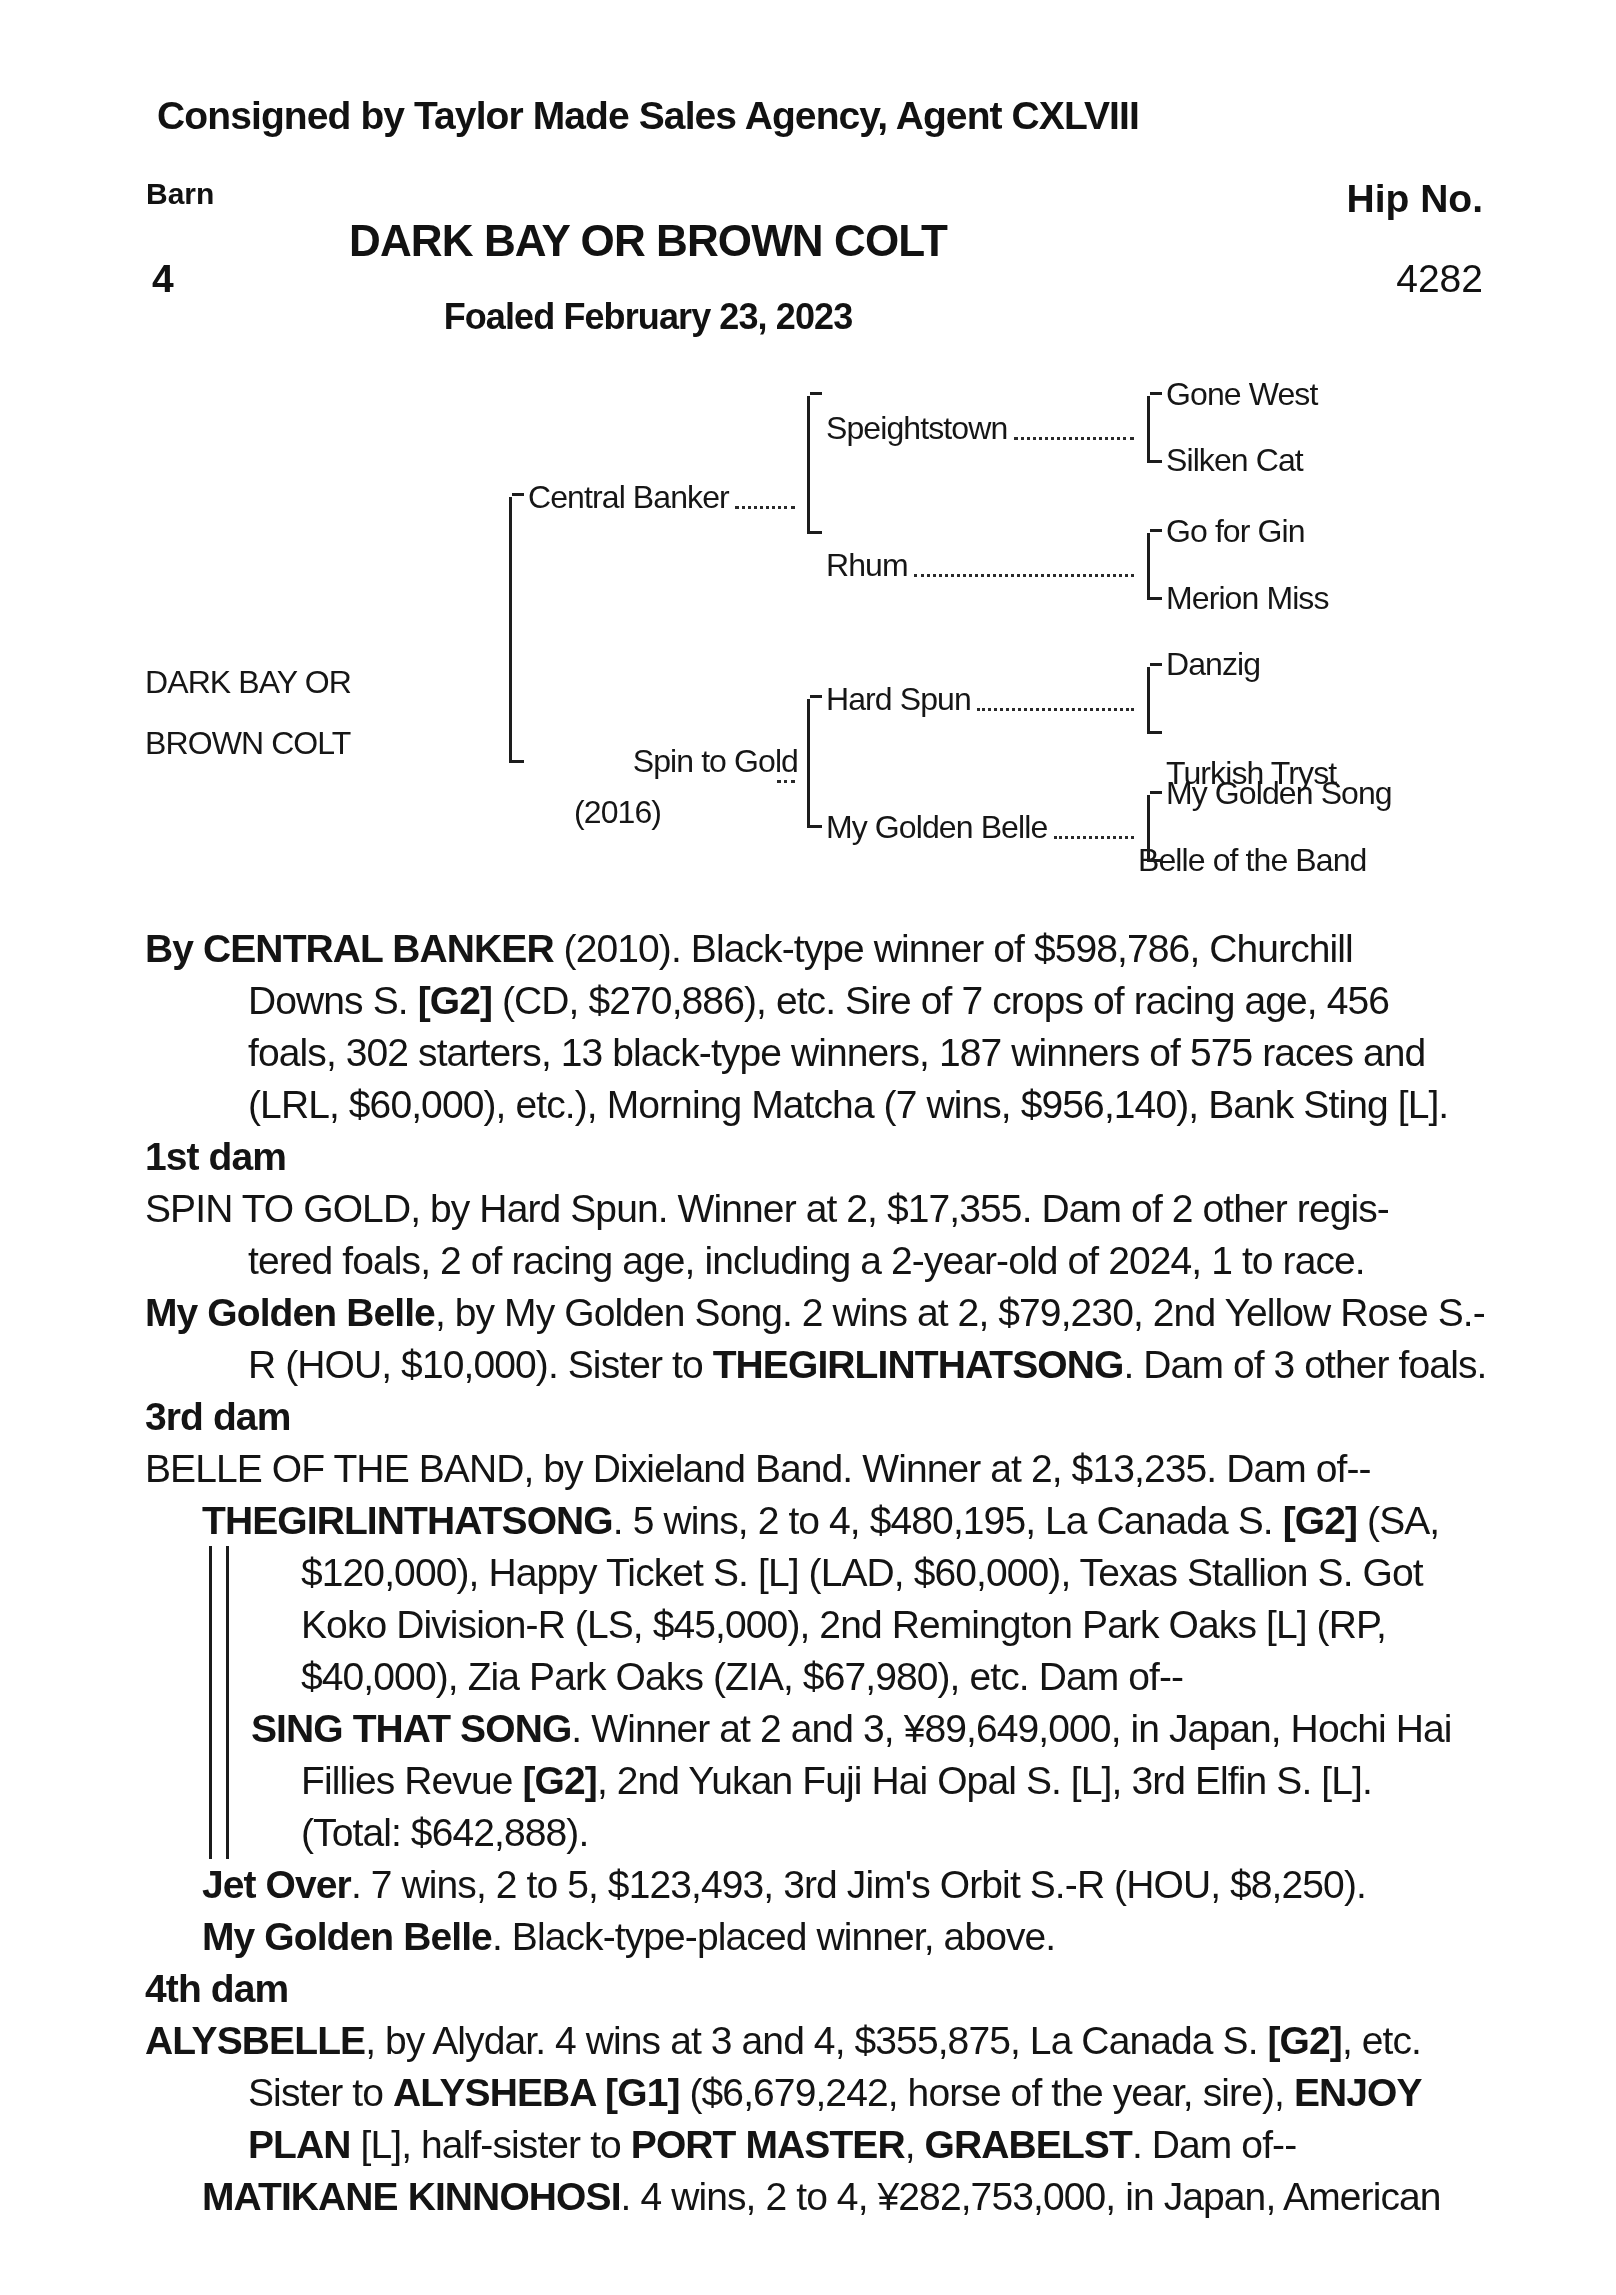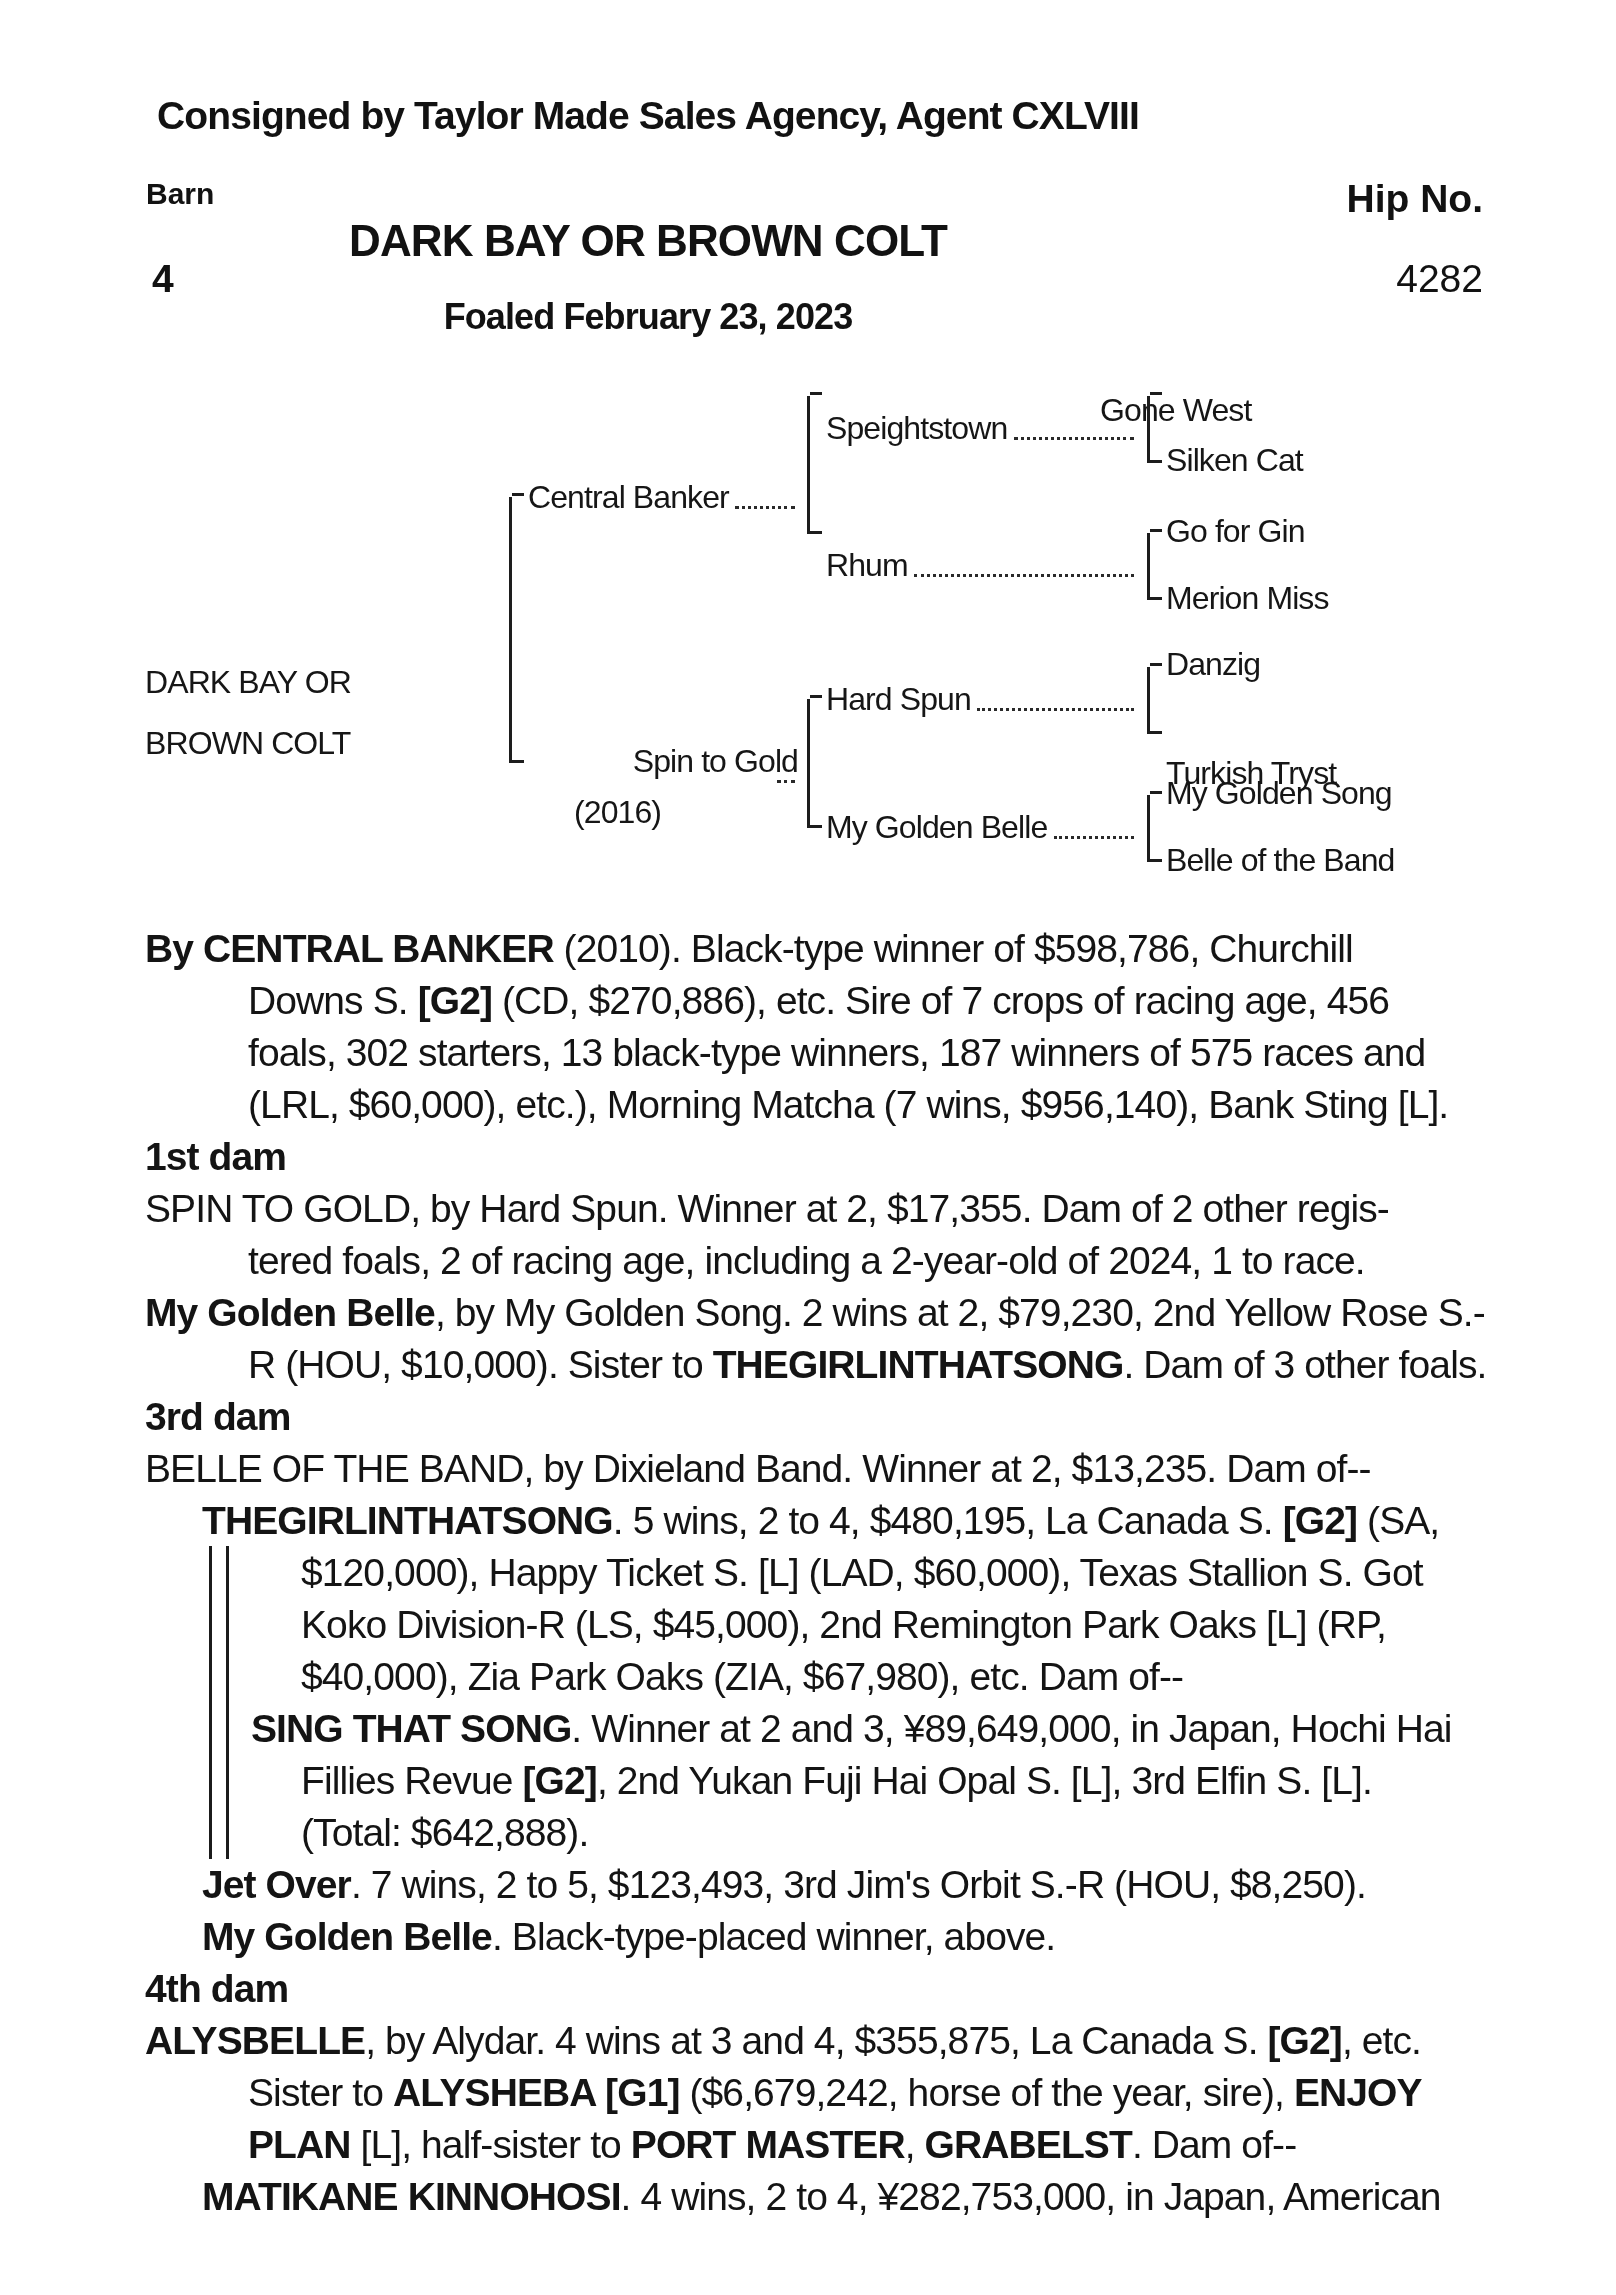--- a/index.html
+++ b/index.html
@@ -86,28 +86,28 @@
     </div>
     <div class="tnode" style="left:826px; top:679px; width:311px;">
       <span class="tname">Hard Spun</span>
       <span class="leader"></span>
     </div>
     <div class="tnode" style="left:826px; top:807px; width:311px;">
       <span class="tname">My Golden Belle</span>
       <span class="leader"></span>
     </div>
 
-    <div class="abs" style="left:1100px; top:376px;margin-top:16px;">Gone West</div>
+    <div class="abs" style="left:1166px; top:376px;">Gone West</div>
     <div class="abs" style="left:1166px; top:442px;">Silken Cat</div>
     <div class="abs" style="left:1166px; top:513px;">Go for Gin</div>
     <div class="abs" style="left:1166px; top:580px;">Merion Miss</div>
     <div class="abs" style="left:1166px; top:646px;">Danzig</div>
     <div class="abs" style="left:1166px; top:713px;margin-top:42px;">Turkish Tryst</div>
     <div class="abs" style="left:1166px; top:775px;">My Golden Song</div>
-    <div class="abs" style="left:1166px; top:842px;">Belle of the Band</div>
+    <div class="abs" style="left:1138px; top:842px;">Belle of the Band</div>
 
     <div class="bracket" style="left:509px; top:497px; height:266px;"></div>
     <div class="bracket" style="left:807px; top:396px; height:138px;"></div>
     <div class="bracket" style="left:807px; top:699px; height:129px;"></div>
     <div class="bracket" style="left:1147px; top:396px; height:67px;"></div>
     <div class="bracket" style="left:1147px; top:533px; height:67px;"></div>
     <div class="bracket" style="left:1147px; top:667px; height:67px;"></div>
     <div class="bracket" style="left:1147px; top:795px; height:67px;"></div>
   </div>
 

